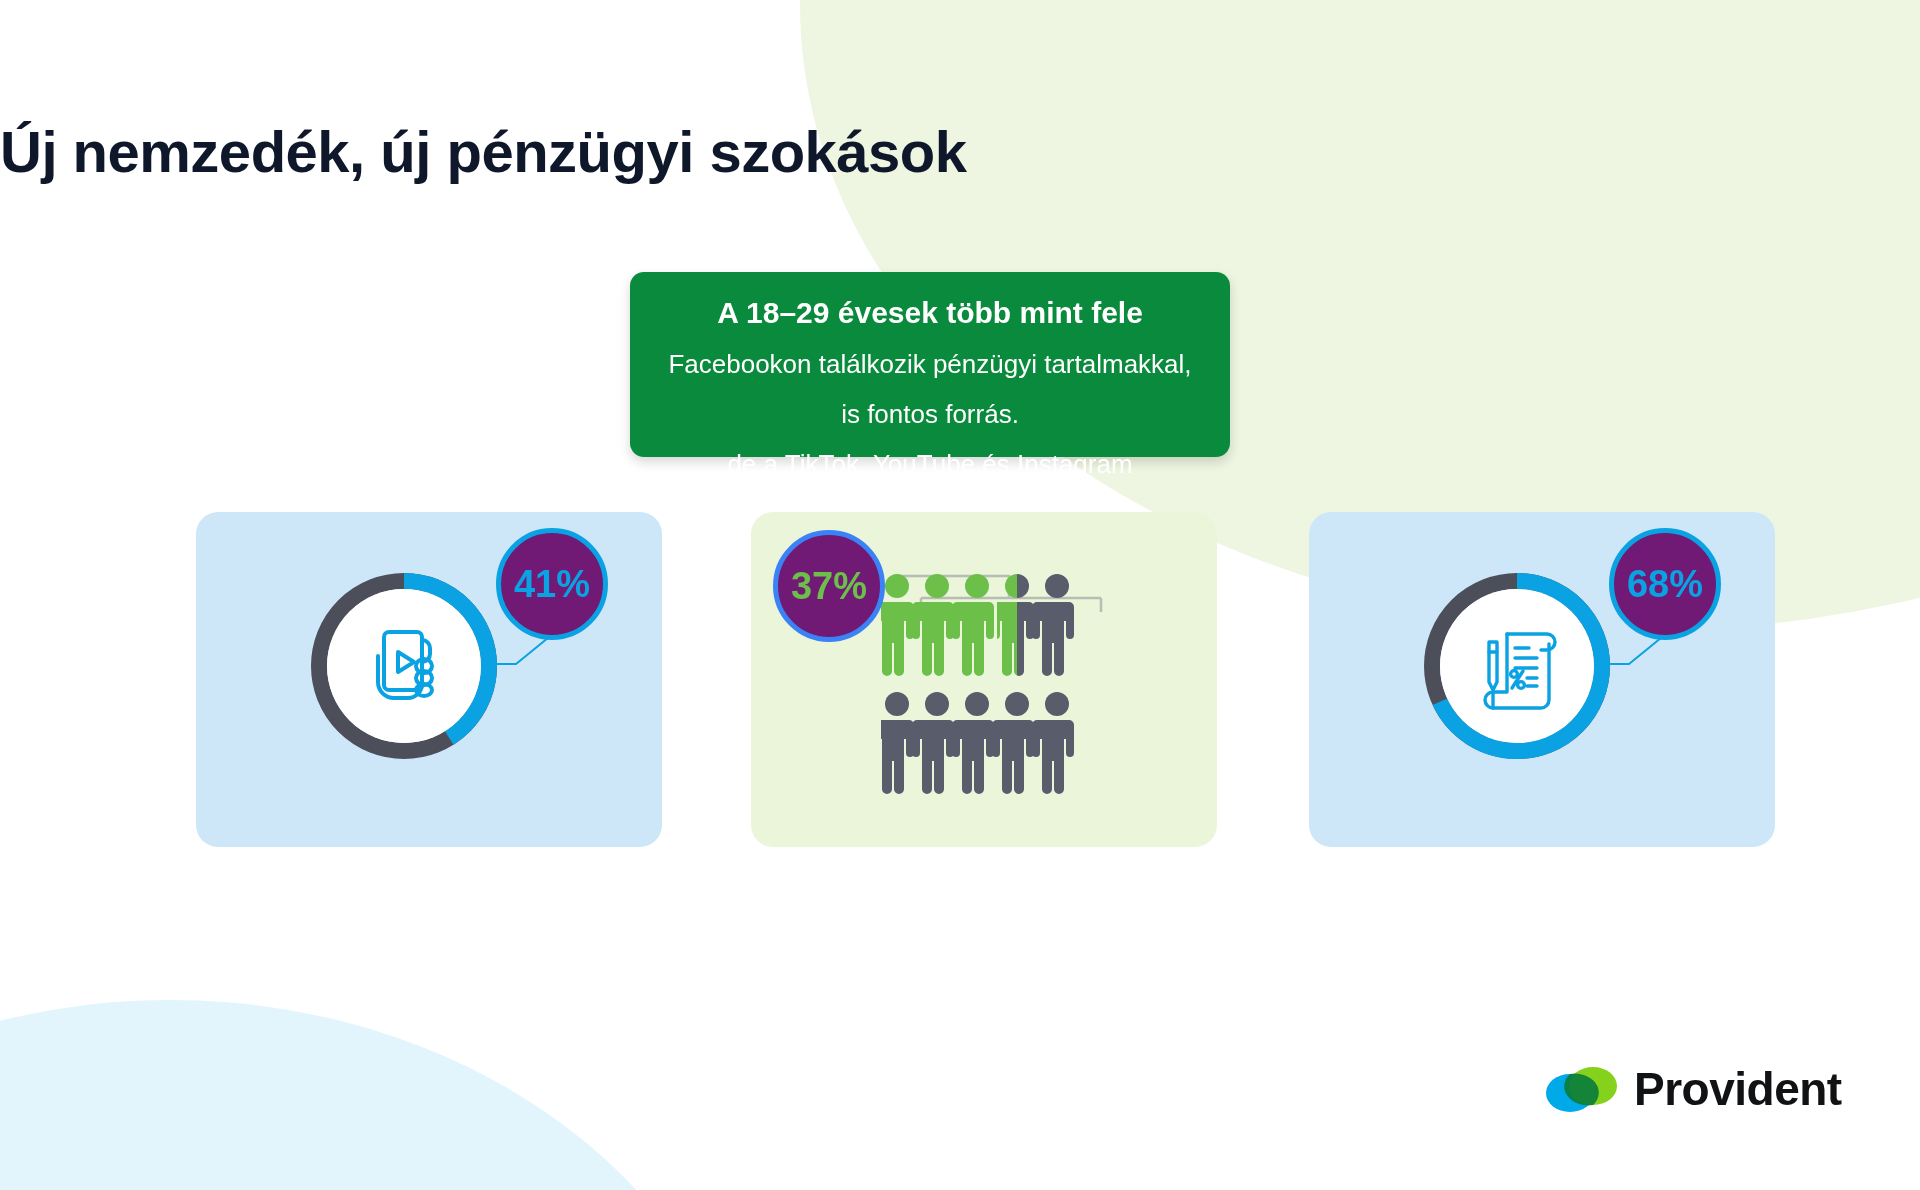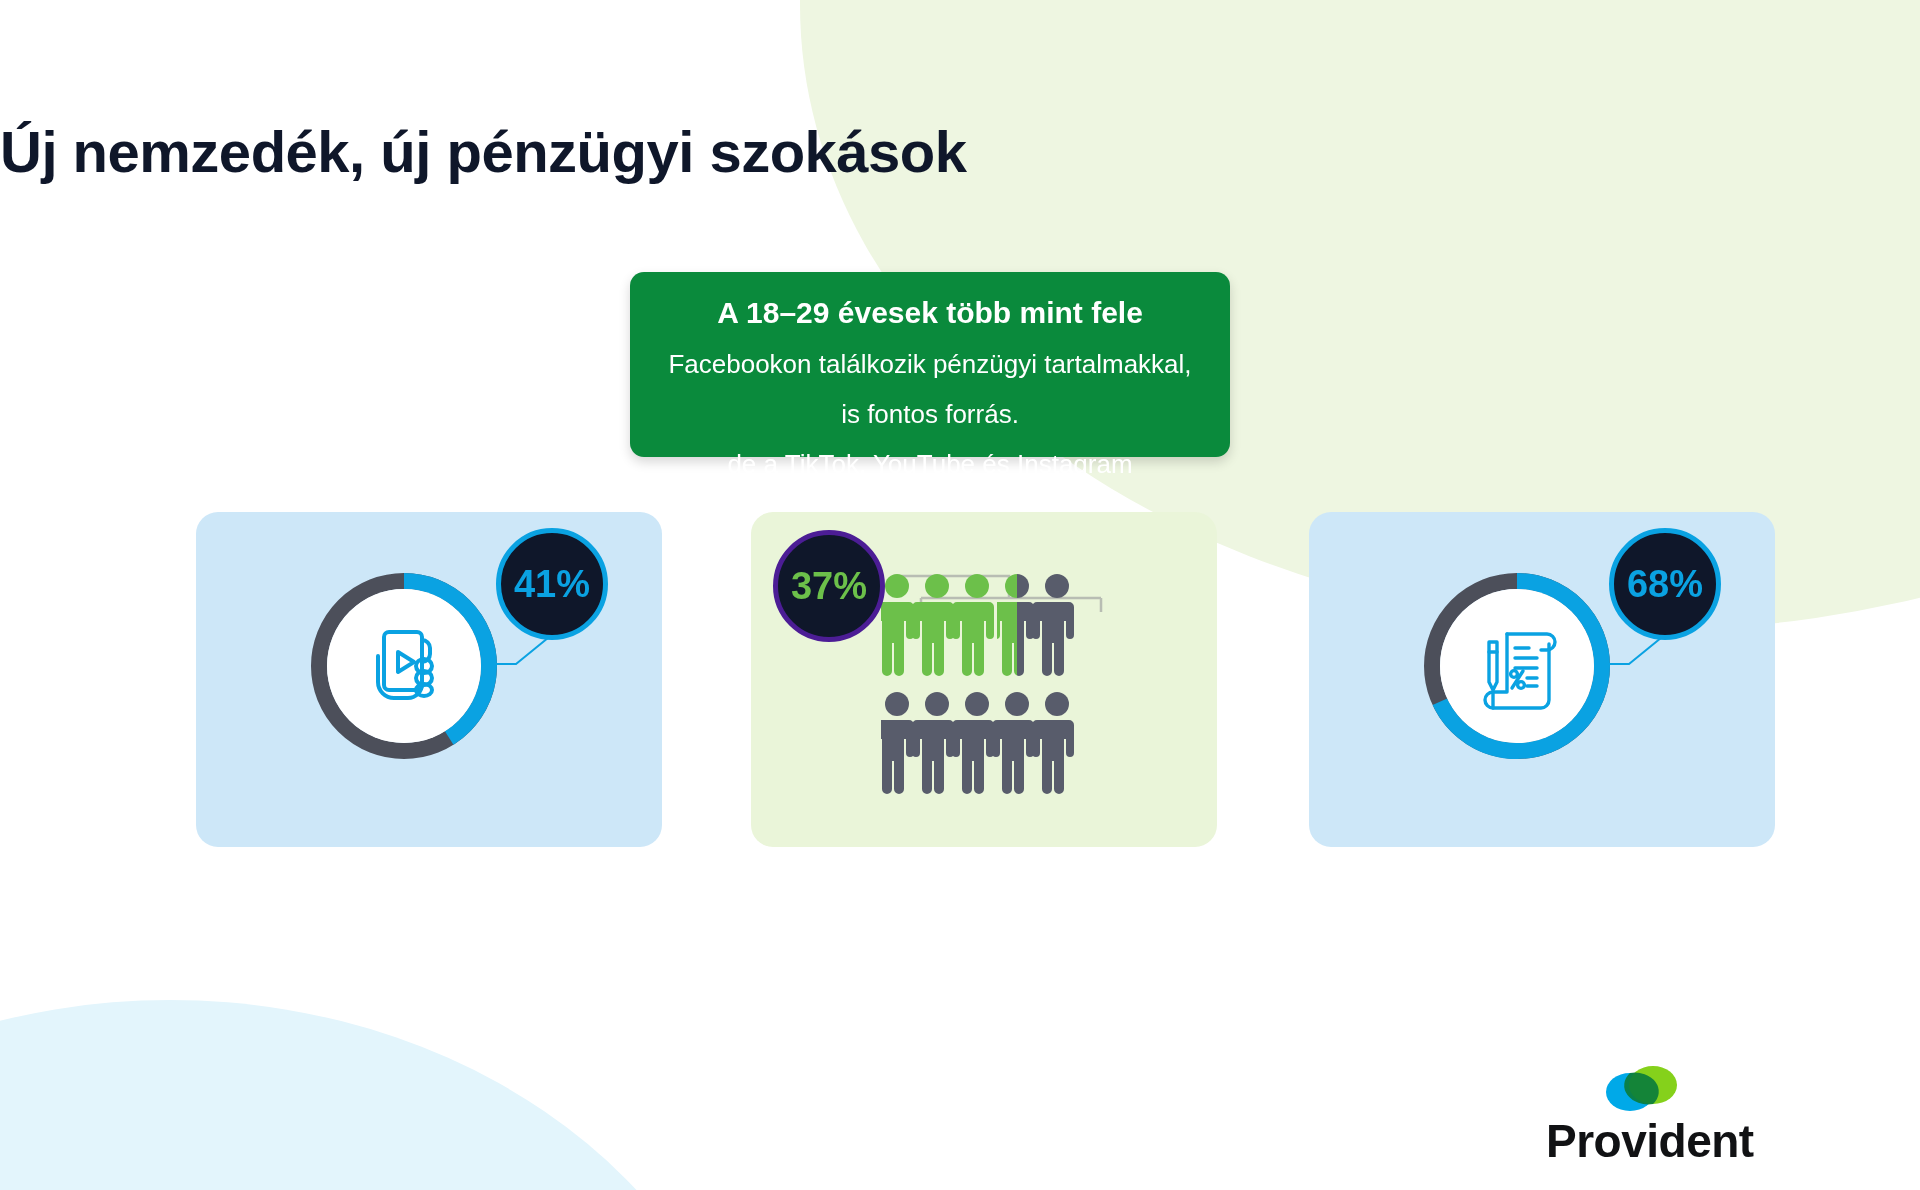--- a/index.html
+++ b/index.html
@@ -55,43 +55,43 @@
 
   
   .donut-wrap{ position:absolute; top:54px; left:108px; width:200px; height:200px; }
   .donut-wrap svg{ display:block; }
   .donut-icon{
     position:absolute; top:50px; left:50px; width:100px; height:100px;
   }
 
   
   .bubble{
-    position:absolute; border-radius:50%; background:#0f172a;
+    position:absolute; border-radius:50%; background:#701a75;
     display:flex; align-items:center; justify-content:center;
     font-weight:700;
   }
   .bubble-blue{
     width:112px; height:112px; border:5px solid #0aa2e2;
     color:#0aa2e2; font-size:38px;
   }
   .bubble-green{
-    width:112px; height:112px; border:5px solid #4c1d95;
+    width:112px; height:112px; border:5px solid #3b82f6;
     color:#6cc04a; font-size:38px;
   }
   .bubble-pos-1{ top:16px; left:300px; }
   .bubble-pos-3{ top:16px; left:300px; }
   .bubble-pos-2{ top:18px; left:22px; }
 
   .leader{ position:absolute; pointer-events:none; }
 
   
   .people{ position:absolute; top:62px; left:130px; }
 
   
-  .logo{ position:absolute; top:1062px; left:1546px; display:flex; align-items:center;flex-direction:column; }
+  .logo{ position:absolute; top:1062px; left:1546px; display:flex; align-items:center; }
   .logo-mark{ position:relative; width:72px; height:52px; margin-right:16px; }
   .logo-text{ font-size:46px; font-weight:600; color:#111214; letter-spacing:-0.5px; }
 </style>
 </head>
 <body>
 
 <div class="stage">
 
   <div class="bg-green-blob"></div>
   <div class="bg-blue-blob"></div>

